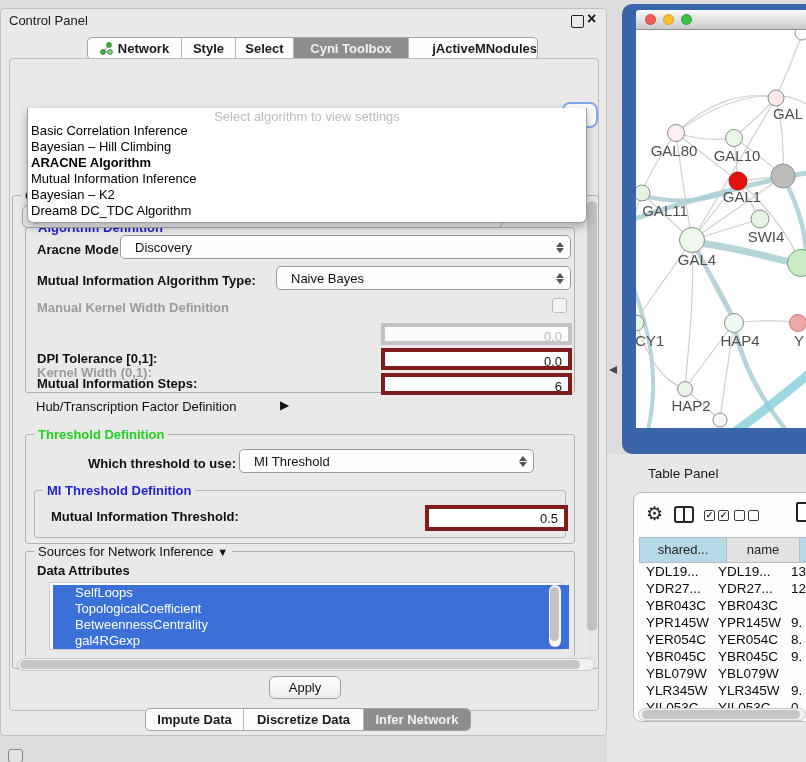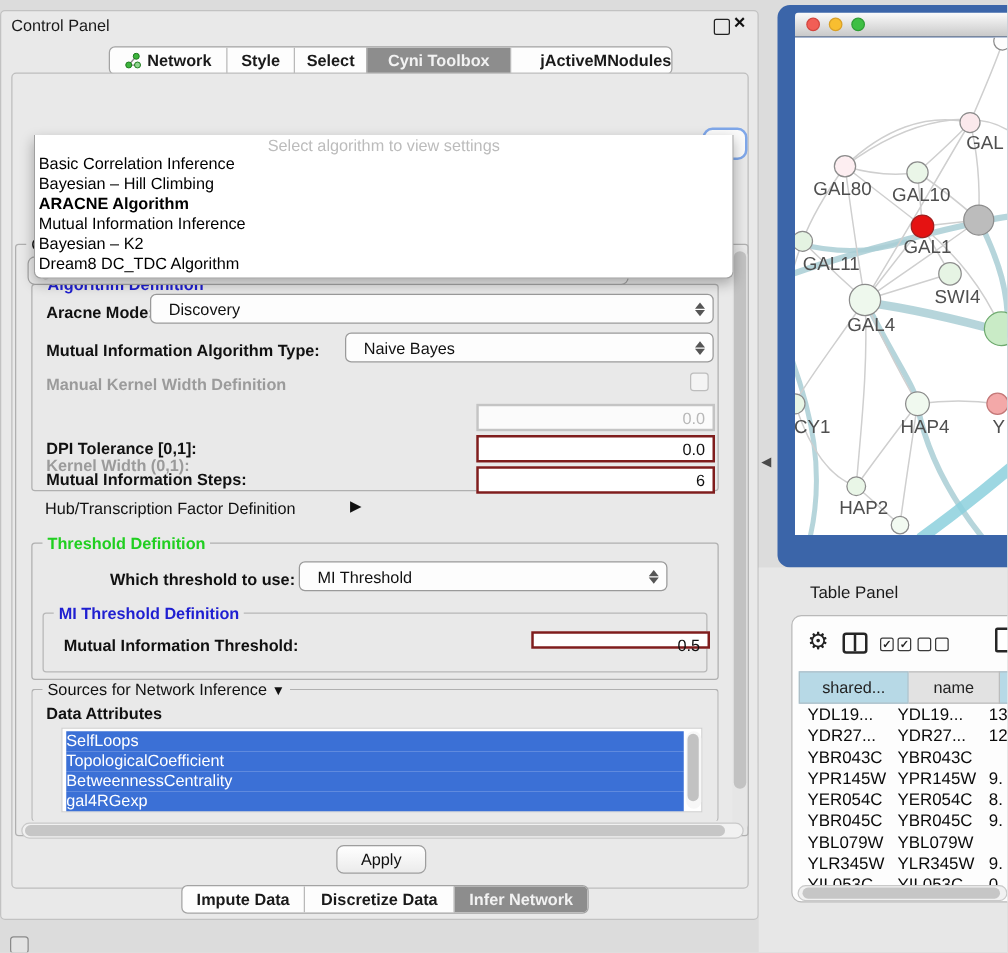--- a/index.html
+++ b/index.html
@@ -36,30 +36,30 @@
   .flabel{position:absolute;font-weight:bold;font-size:13px;white-space:nowrap;}
   .flabel.dis{color:#9b9b9b;}
   .plain{position:absolute;font-size:13px;white-space:nowrap;}
   .combo{position:absolute;display:flex;align-items:center;border:1px solid #9a9a9a;border-radius:5px;
       background:#fdfdfd;box-sizing:border-box;padding:0 6px 0 14px;}
   .combo .val{font-size:13px;color:#111;}
   .combo .arrows{margin-left:auto;display:flex;flex-direction:column;gap:1px;}
   .combo .arrows i{display:block;width:0;height:0;border-left:4px solid transparent;border-right:4px solid transparent;}
   .combo .arrows i.up{border-bottom:5px solid #555;}
   .combo .arrows i.dn{border-top:5px solid #555;}
-  .nfield{position:absolute;border:2px solid #7f1d1d;background:#fff;text-align:right;
+  .nfield{position:absolute;border:4px solid #7f1d1d;background:#fff;text-align:right;
       padding:0 6px;line-height:20px;font-size:13px;color:#111;box-sizing:border-box;}
   .nfield.dis{border-color:#c4c4c4;background:#fbfbfb;color:#b8b8b8;}
   .checkbox{position:absolute;width:15px;height:15px;border:1px solid #bdbdbd;border-radius:3px;background:#f4f4f4;box-sizing:border-box;}
   .vscroll{position:absolute;background:#e6e6e6;border-radius:6px;}
   .vthumb{position:absolute;background:#c2c2c2;border-radius:5px;}
   .hscroll{position:absolute;background:#f1f1f1;border:1px solid #c9c9c9;border-radius:7px;box-sizing:border-box;}
   .hthumb{position:absolute;background:#c6c6c6;border-radius:5px;}
   .attr-list{position:absolute;background:#fff;border:1px solid #cfcfcf;box-sizing:border-box;}
-  .attr-item{height:16px;line-height:16px;background:#3b70d6;color:#fff;font-size:13px;padding-left:0;margin:0 0 0 0;}
+  .attr-item{height:16px;line-height:16px;background:#3b70d6;color:#fff;font-size:13px;padding-left:22px;margin:0 0 0 0;}
   .apply{position:absolute;width:72px;height:23px;border:1px solid #9e9e9e;border-radius:6px;
       background:linear-gradient(#ffffff,#ebebeb);text-align:center;line-height:21px;font-size:13px;box-sizing:border-box;}
   .mini-icon{position:absolute;left:8px;top:749px;width:15px;height:14px;border:1.5px solid #8a8a8a;border-radius:3px;background:#e3e3e3;box-sizing:border-box;}
   .cursor{position:absolute;left:609px;top:366px;width:0;height:0;border-top:4px solid transparent;border-bottom:4px solid transparent;border-right:8px solid #4a4a4a;}
   
   .right-bg{position:absolute;left:607px;top:0;width:199px;height:762px;background:#dcdcdc;}
   .net-frame{position:absolute;left:622px;top:4px;width:184px;height:450px;background:#3b65a9;border-radius:10px 0 0 10px;}
   .net-title{position:absolute;left:14px;top:6px;width:170px;height:20px;background:linear-gradient(#fbfbfb,#c9c9c9);
       border-bottom:1px solid #8f8f8f;box-sizing:border-box;border-radius:3px 0 0 0;}
   .light{position:absolute;top:4px;width:11px;height:11px;border-radius:50%;box-sizing:border-box;}
@@ -190,21 +190,21 @@
             <span class="val">MI Threshold</span>
             <span class="arrows">
                 <i class="up"></i>
                 <i class="dn"></i>
               </span>
           </div>
 
           <div class="gbox" style="left:8px;top:55px;width:532px;height:48px;border-color:#b7b7b7;">
             <span class="glabel blue">MI Threshold Definition</span>
             <span class="flabel" style="left:16px;top:18px;">Mutual Information Threshold:</span>
-            <div class="nfield" style="left:390px;top:14px;width:143px;height:14px;">0.5</div>
+            <div class="nfield" style="left:390px;top:14px;width:143px;height:26px;">0.5</div>
           </div>
         </div>
 
         <div class="gbox" style="left:12px;top:355px;width:550px;height:106px;border-bottom:none;">
           <span class="glabel" style="font-size:13px;"><span>Sources for Network Inference</span> <span style="font-size:11px;">▼</span></span>
 
           <span class="flabel" style="left:11px;top:11px;">Data Attributes</span>
 
           <div class="attr-list" style="left:23px;top:30px;width:513px;height:68px;">
             <div style="padding:2px 0 0 3px;">

